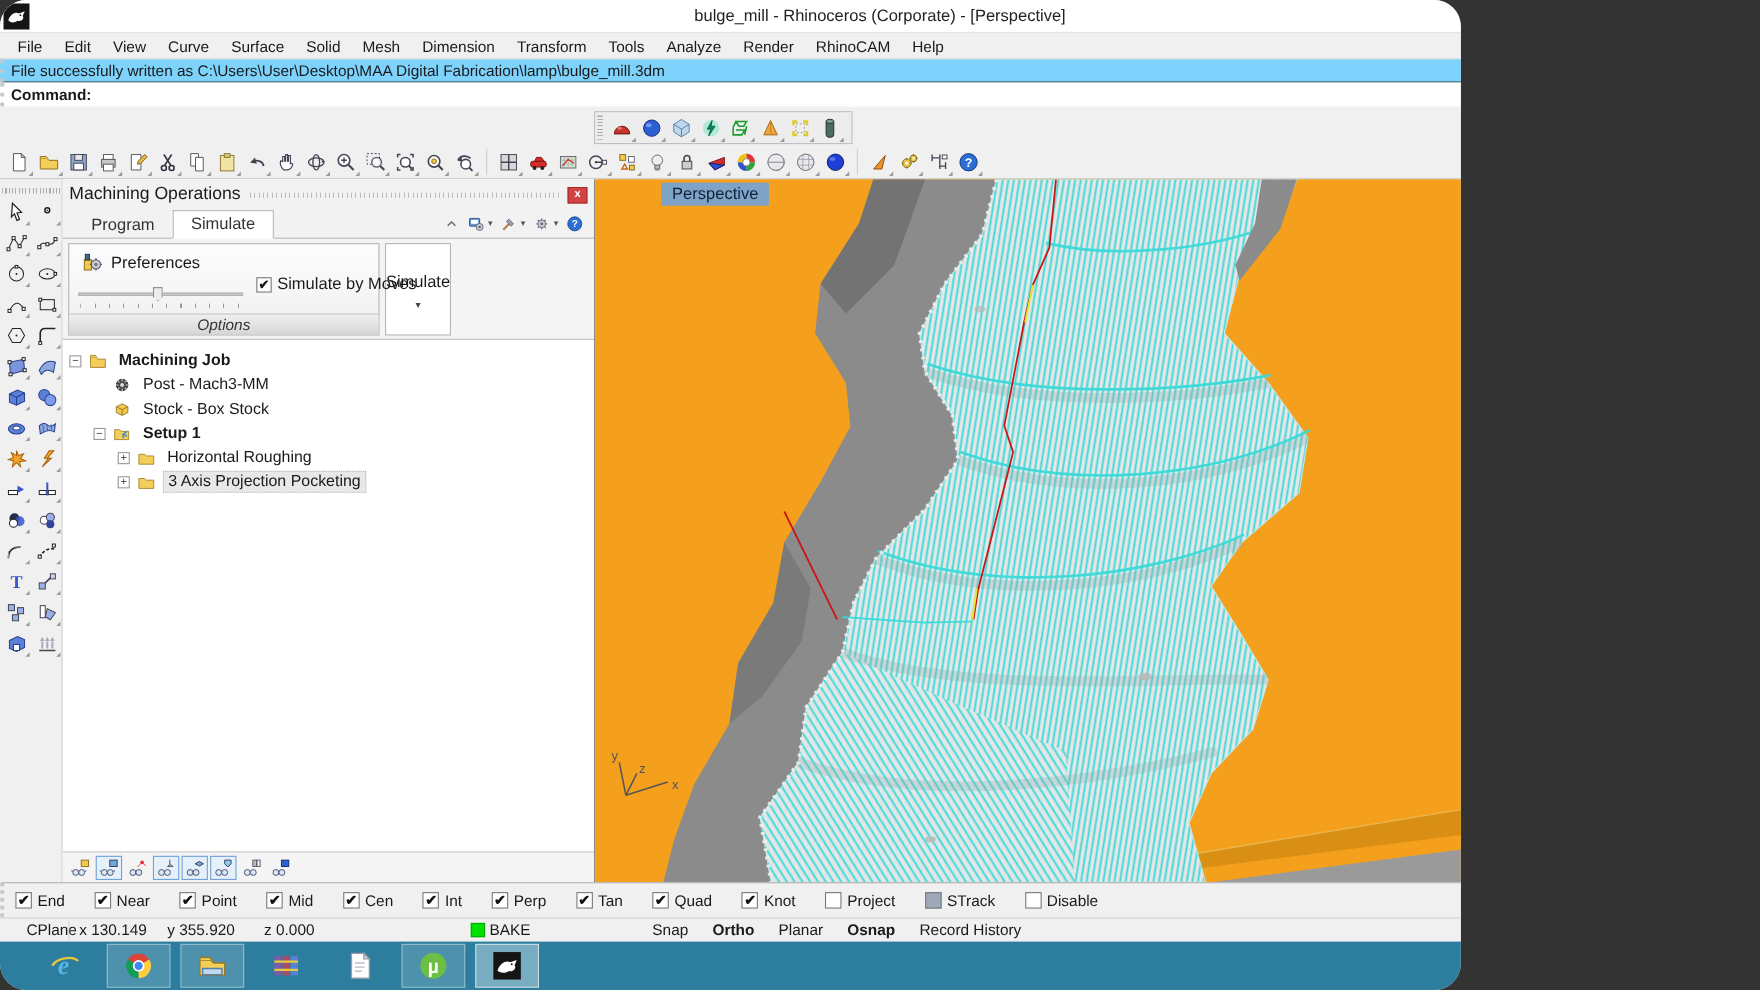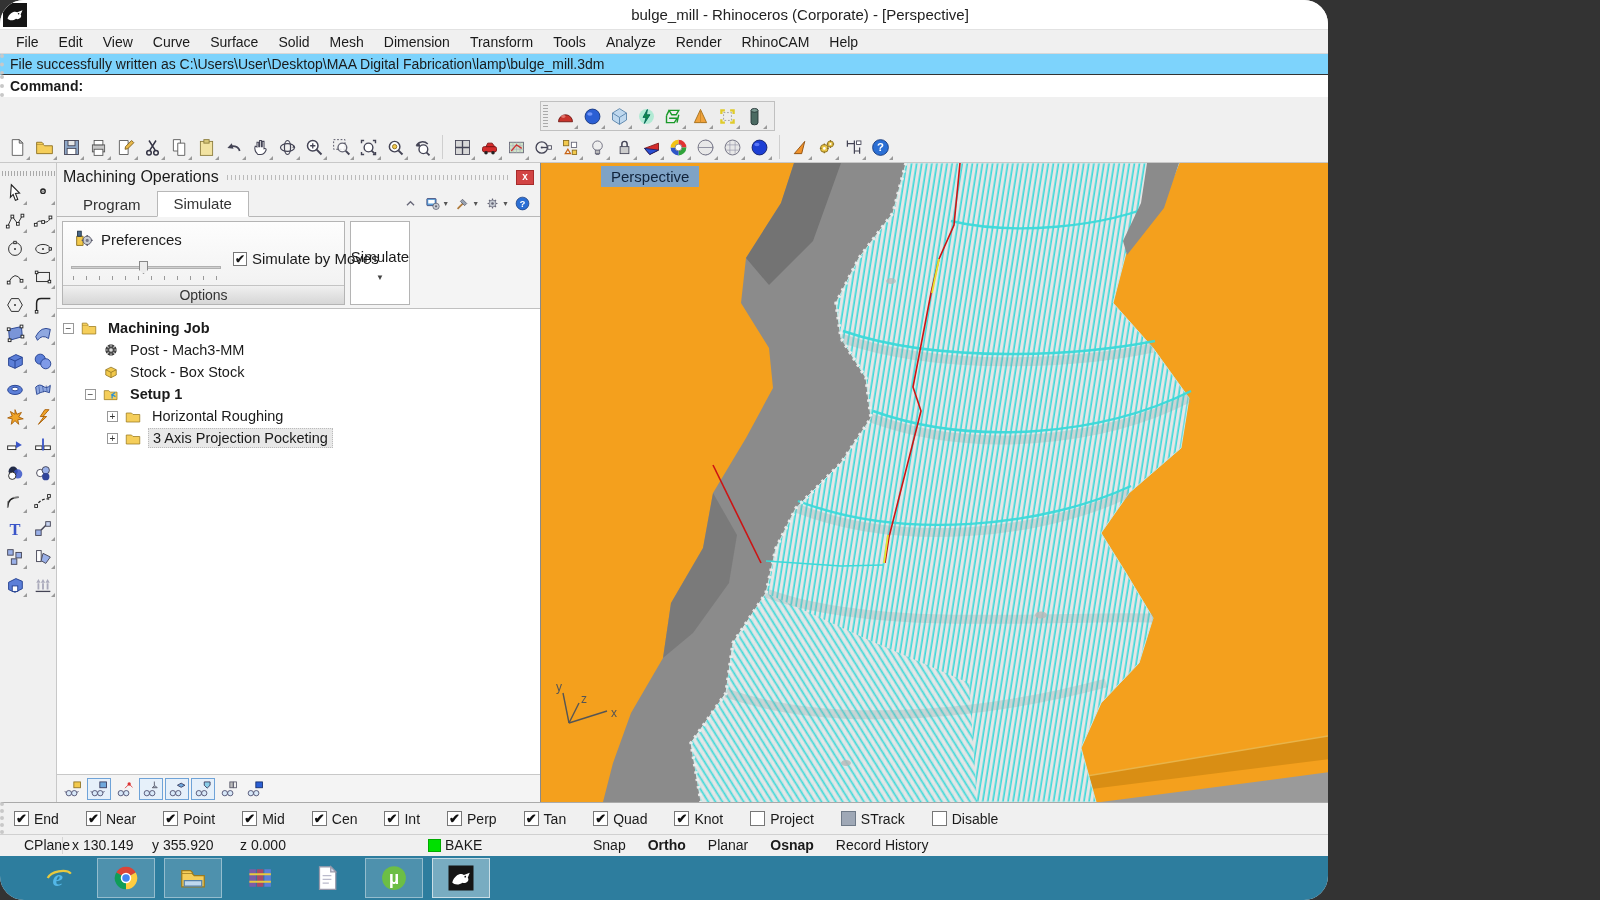--- a/index.html
+++ b/index.html
@@ -105,21 +105,21 @@
          background:repeating-linear-gradient(90deg,#999 0 1px,transparent 1px 13px);}
   .chkwrap{position:absolute;top:28px;left:178px;display:flex;align-items:center;gap:5px;
            font-size:15px;cursor:pointer;width:110px;}
   .chkwrap{left:170px;width:118px;}
   .chk{width:14px;height:14px;border:1px solid #777;background:#fff;display:flex;
        align-items:center;justify-content:center;font-size:12px;font-weight:bold;flex:none;}
   .chk.on::after{content:"\2714";}
   .chklabel{white-space:nowrap;}
   .optfooter{position:absolute;bottom:0;left:0;width:100%;height:19px;
              background:linear-gradient(#F0F0F0,#D6D6D6);border-top:1px solid #c4c4c4;
-             text-align:center;font-size:14px;color:#333;line-height:19px;}
+             text-align:center;font-size:14px;color:#333;line-height:19px;font-style:italic;}
   .simbtn{width:60px;height:84px;border:1px solid #b4b4b4;background:#fff;cursor:pointer;
           display:flex;flex-direction:column;align-items:center;padding-top:26px;font-size:15px;gap:8px;}
   .simbtn .dda{font-size:8px;color:#444;}
 
   .tree{flex:1;overflow:hidden;padding-top:8px;}
   .trow{height:22px;display:flex;align-items:center;font-size:14.5px;cursor:pointer;}
   .trow .exp{width:11px;height:11px;border:1px solid #999;background:#fff;font-size:10px;
              line-height:9px;text-align:center;margin-right:5px;flex:none;color:#333;cursor:pointer;}
   .trow .expspace{width:16px;flex:none;}
   .trow .ticon{width:20px;height:18px;margin-right:5px;flex:none;}

